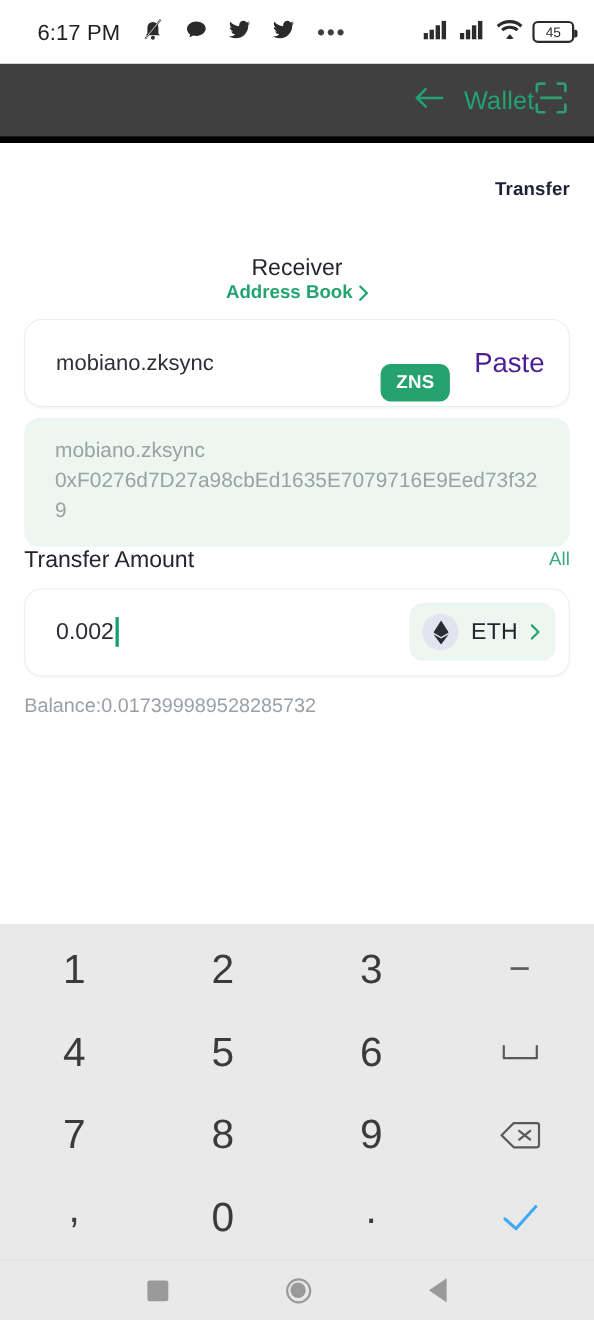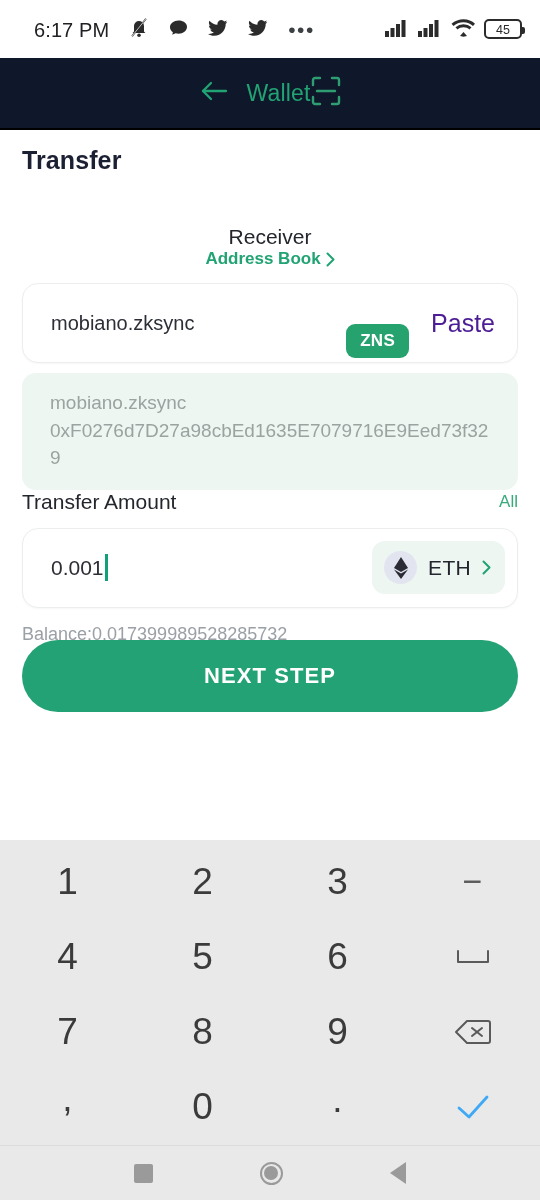--- a/index.html
+++ b/index.html
@@ -79,24 +79,24 @@
     color: #2b2b2b;
     font-weight: 500;
   }
 
   
   .app-bar {
     height: 72px;
     flex: 0 0 72px;
     display: flex;
     align-items: center;
-    justify-content: center;
+    justify-content: flex-end;
     padding: 0 24px 0 26px;
-    border-bottom: 2px solid #000000;
-    background: #0f172a;
+    border-bottom: 6px solid #000000;
+    background: #404040;
   }
   .app-bar-left {
     display: flex;
     align-items: center;
     gap: 17px;
   }
   .back-arrow { display: block; }
   .app-bar-title {
     font-size: 23px;
     color: #21a373;
@@ -105,25 +105,25 @@
 
   
   .content {
     flex: 1 1 auto;
     background: #ffffff;
     padding: 0 22px;
     position: relative;
   }
 
   .page-title {
-    text-align: left;
-    font-size: 25px;
+    text-align: right;
+    font-size: 17px;
     font-weight: bold;
     color: #1c2033;
-    margin-top: 16px;
+    margin-top: 32px;
     letter-spacing: 0.1px;
   }
 
   .section-head {
     display: flex;
     align-items: center;
     justify-content: space-between;
     margin-top: 50px;
     flex-direction: column;
   }
@@ -444,40 +444,39 @@
       <div class="suggestion-address">0xF0276d7D27a98cbEd1635E7079716E9Eed73f329</div>
     </div>
 
     <div class="amount-head">
       <span class="section-label">Transfer Amount</span>
       <span class="all-btn">All</span>
     </div>
 
     <div class="amount-card">
       <span class="amount-value-wrap">
-        <span class="amount-value" placeholder="0">0.001</span>
+        <span class="amount-value" placeholder="0">0.002</span>
         <span class="caret"></span>
       </span>
       <span class="token-chip">
         <span class="token-icon-circle">
           <svg width="14" height="22" viewBox="0 0 14 22">
             <polygon points="7,0 0,11 7,15 14,11" fill="#2b2b35"></polygon>
             <polygon points="7,16.5 0,12.5 7,22 14,12.5" fill="#2b2b35"></polygon>
           </svg>
         </span>
         <span class="token-symbol">ETH</span>
         <svg width="9" height="15" viewBox="0 0 9 15">
           <polyline points="1.5,1.5 7.5,7.5 1.5,13.5" fill="none" stroke="#21a373" stroke-width="2" stroke-linecap="round" stroke-linejoin="round"></polyline>
         </svg>
       </span>
     </div>
 
     <div class="balance-text">Balance:0.017399989528285732</div>
 
-    <button class="next-step">NEXT STEP</button>
   </div>
 
   <div class="keypad">
     <div class="key">1</div>
     <div class="key">2</div>
     <div class="key">3</div>
     <div class="key key-dash">−</div>
 
     <div class="key">4</div>
     <div class="key">5</div>

